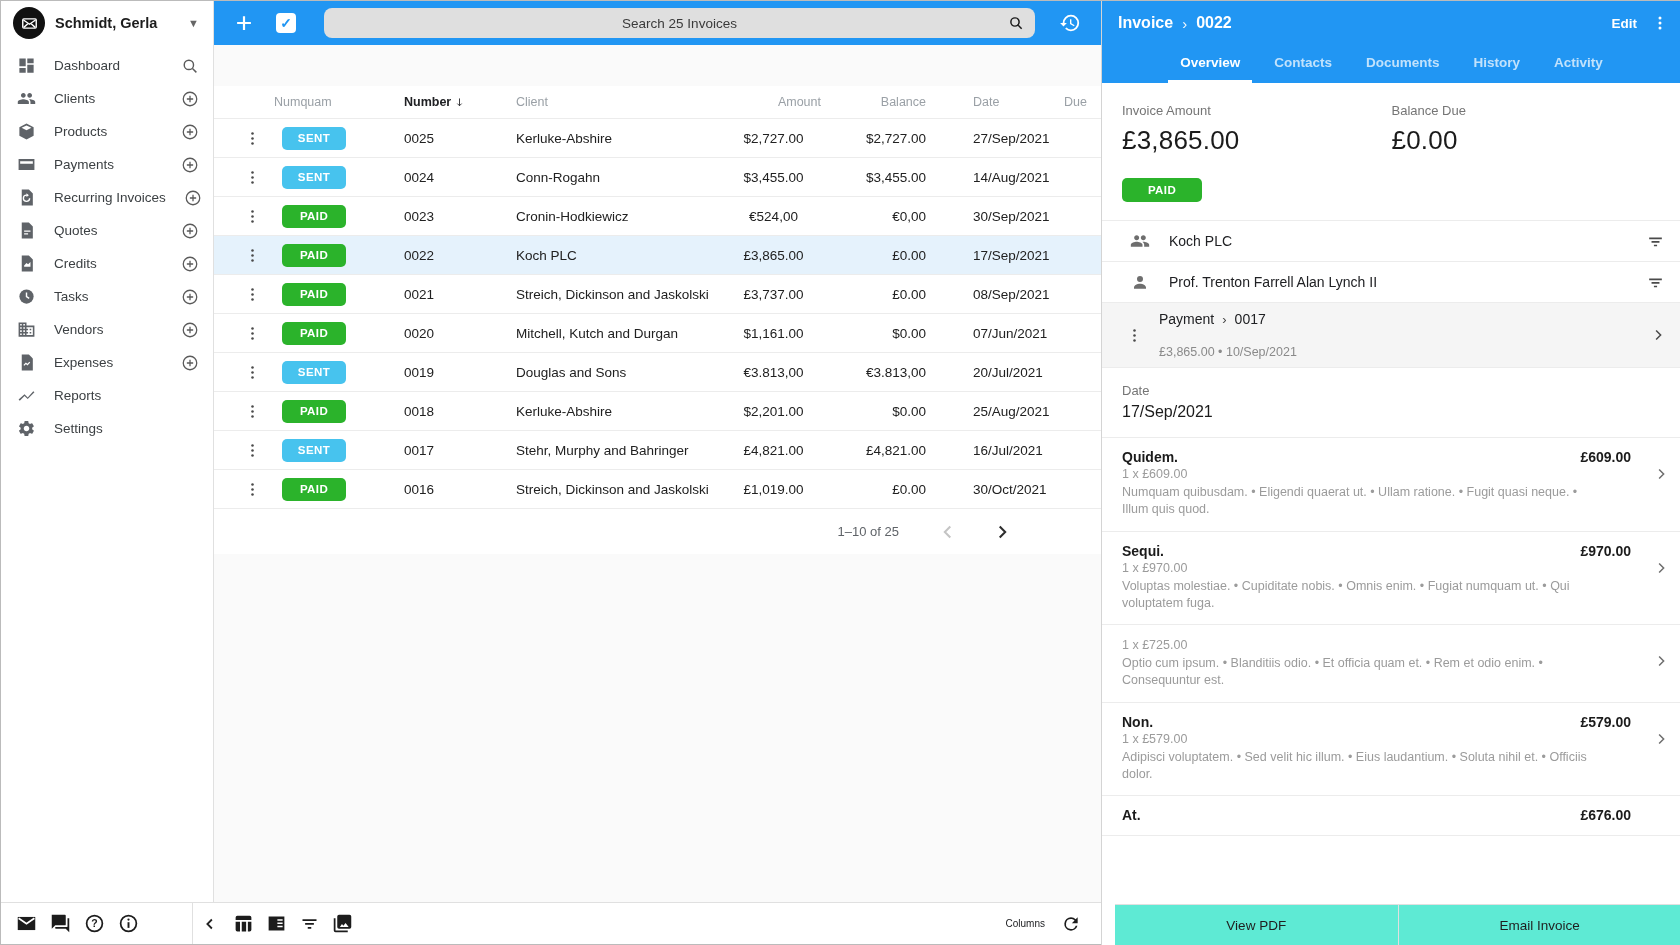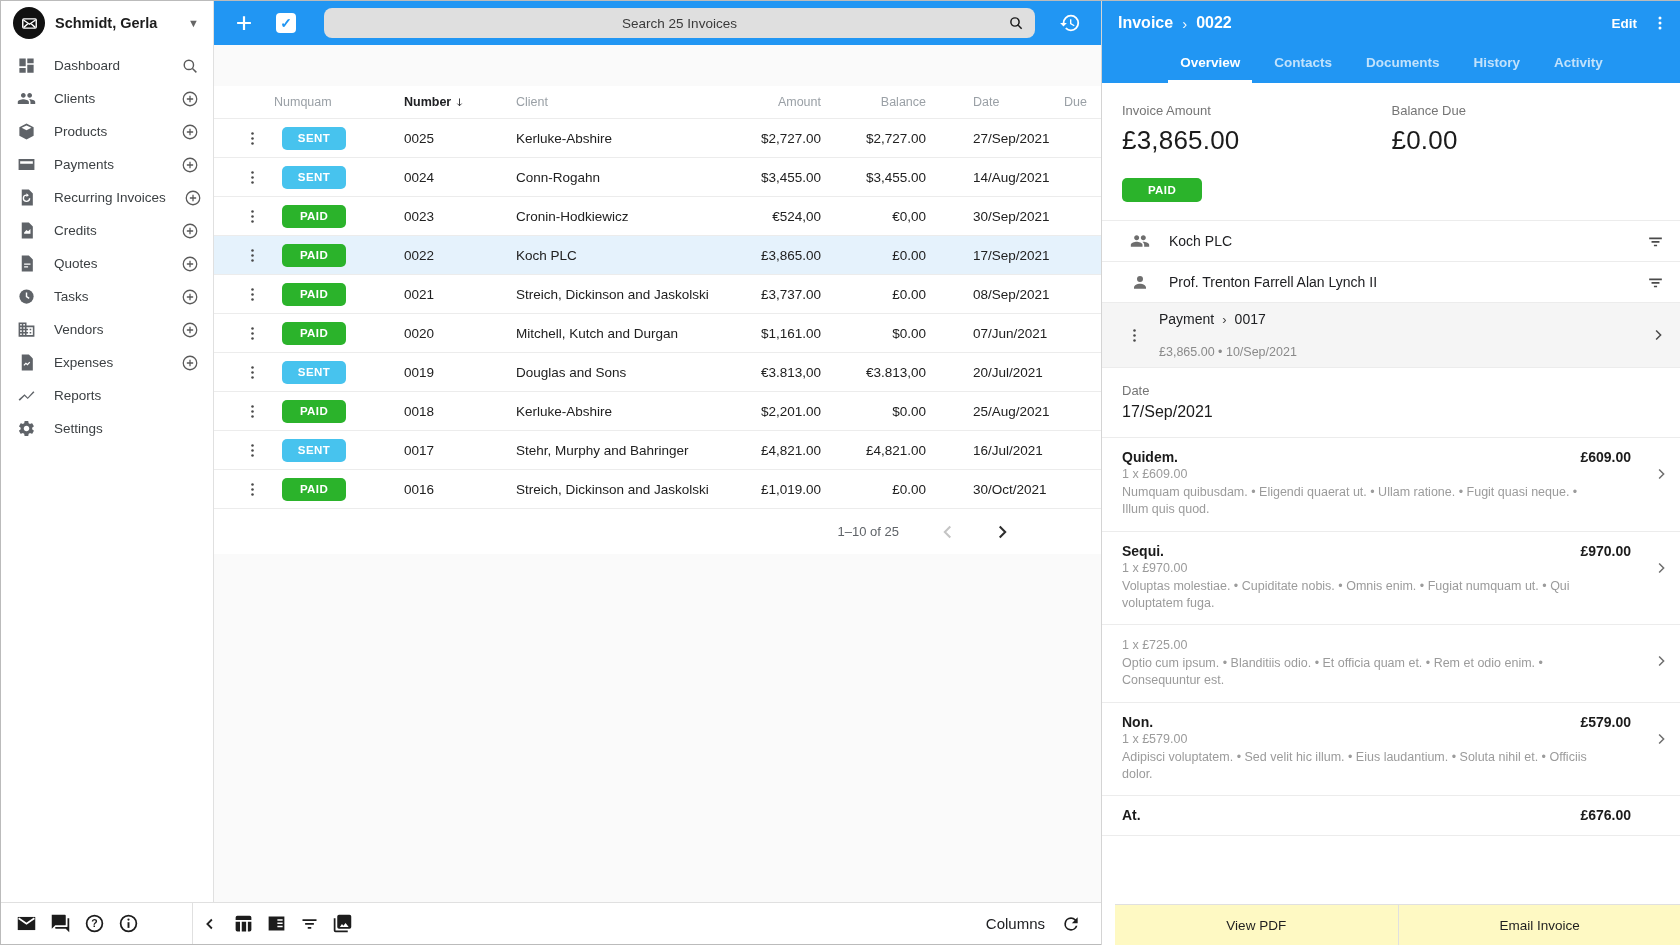--- a/index.html
+++ b/index.html
@@ -51,21 +51,21 @@
   .table-card{background:#fff;margin-top:41px}
   .trow{display:flex;align-items:center;height:39px;border-bottom:1px solid var(--row-border);background:#fff;padding-left:16px;font-size:13.5px}
   .trow.selected{background:var(--sel-row)}
   .thead{height:33px;border-bottom:1px solid var(--row-border);background:#fff}
   .thead .th{font-size:12.5px;color:var(--gray);font-weight:400}
   .thead .th.sorted{color:#202124;font-weight:700;display:flex;align-items:center;gap:2px}
   .cell-kebab{width:44px;display:flex;justify-content:center}
   .cell-status{width:130px}
   .cell-number{width:112px}
   .cell-client{width:210px}
-  .cell-amount{width:95px;text-align:right;justify-content:flex-end}
+  .cell-amount{width:95px;text-align:center;justify-content:flex-end}
   .cell-balance{width:105px;text-align:right;justify-content:flex-end}
   .cell-date{width:135px;padding-left:47px}
   .cell-due{flex:1;text-align:right;padding-right:14px}
   .thead .cell-amount,.thead .cell-balance{display:flex}
   .kebab{width:17px;height:17px;color:#4a4a4a;cursor:pointer}
   .badge{display:inline-flex;align-items:center;justify-content:center;width:64px;height:23px;margin-left:8px;
     border-radius:5px;color:#fff;font-size:11.5px;font-weight:700;letter-spacing:.4px}
   .badge.sent{background:var(--sent)}
   .badge.paid{background:var(--paid)}
   .sort-ic{width:13px;height:13px;color:#202124}
@@ -77,21 +77,21 @@
   .pag-btn.next{color:#2d2d2d}
 
   
   .footer{position:absolute;left:0;bottom:0;width:1100px;height:42px;background:#fff;border-top:1px solid var(--border);display:flex}
   .footer-left{width:192px;border-right:1px solid var(--border);display:flex;align-items:center;gap:13px;padding-left:15px}
   .footer-left .f-icon{width:21px;height:21px;color:#1c1c1c;cursor:pointer}
   .footer-mid{flex:1;display:flex;align-items:center;padding:0 10px 0 2px}
   .footer-mid .f-icon{width:21px;height:21px;color:#1c1c1c;margin:0 6px;cursor:pointer}
   .footer-mid .chev{width:18px;height:18px;color:#222;margin:0 8px 0 6px;cursor:pointer}
   .footer-mid .spacer{flex:1}
-  .columns-btn{font-size:15px;color:#202124;margin-right:16px;cursor:pointer}
+  .columns-btn{font-size:10px;color:#202124;margin-right:16px;cursor:pointer}
   .refresh{width:20px;height:20px;color:#1c1c1c;margin-right:10px;cursor:pointer}
 
   
   .rightpanel{position:absolute;left:1100px;top:0;width:580px;height:945px;background:#fff;border-left:1px solid #d4d4d4;overflow:hidden}
   .rp-header{height:44px;background:var(--blue);display:flex;align-items:center;padding:0 12px 0 16px;color:#fff}
   .rp-title{font-size:16px;font-weight:700;display:flex;align-items:center;gap:9px}
   .rp-title .sep{font-weight:400;font-size:15px;opacity:.95}
   .rp-actions{margin-left:auto;display:flex;align-items:center;gap:14px}
   .edit-btn{font-size:13.5px;font-weight:700;cursor:pointer}
   .rp-kebab{width:18px;height:18px;color:#fff;cursor:pointer}
@@ -126,21 +126,21 @@
   .date-value{font-size:16px;color:#1b1b1b;margin-top:5px}
 
   .line-item{position:relative;padding:11px 20px 12px;border-bottom:1px solid var(--row-border);cursor:pointer}
   .li-head{display:flex;justify-content:space-between;padding-right:30px}
   .li-name{font-size:14px;font-weight:700;color:#1b1b1b}
   .li-price{font-size:14px;font-weight:700;color:#1b1b1b}
   .li-qty{font-size:12.5px;color:#9b9b9b;margin-top:2px}
   .li-desc{font-size:12.5px;color:#9b9b9b;margin-top:3px;line-height:1.38;padding-right:60px}
   .li-chev{position:absolute;right:11px;top:27px;width:18px;height:18px;color:#6e6e6e}
 
-  .detail-footer{position:absolute;left:13px;right:0;bottom:0;height:42px;background:#fef9c3;border-top:1px solid var(--border);display:flex}
+  .detail-footer{position:absolute;left:13px;right:0;bottom:0;height:42px;background:#5eead4;border-top:1px solid var(--border);display:flex}
   .df-btn{flex:1;display:flex;align-items:center;justify-content:center;font-size:13.5px;color:#1f1f1f;cursor:pointer}
   .df-btn + .df-btn{border-left:1px solid var(--border)}
 </style>
 </head>
 <body>
 
 <div class="app">
 
   <div class="sidebar">
     <div class="side-header">
@@ -220,38 +220,38 @@
     <span class="nav-trailing">
             <svg viewBox="0 0 24 24">
               <circle cx="12" cy="12" r="9" fill="none" stroke="currentColor" stroke-width="1.7"></circle>
               <path d="M12 7.8v8.4M7.8 12h8.4" stroke="currentColor" stroke-width="1.7"></path>
             </svg>
           </span>
   </div>
         <div class="nav-item">
     <span class="nav-icon">
             <svg viewBox="0 0 24 24" fill="currentColor" fill-rule="evenodd">
-              <path d="M6 2h9l5 5v15H6V2zm3 12.5 3-3 2 1.6 3-3.1v6H9v-1.5z"></path>
-            </svg>
-          </span>
-    <span class="nav-label">Credits</span>
+              <path d="M6 2h9l5 5v15H6V2zm3 10h8v1.6H9V12zm0 3.5h5v1.6H9v-1.6z"></path>
+            </svg>
+          </span>
+    <span class="nav-label">Quotes</span>
     <span class="nav-trailing">
             <svg viewBox="0 0 24 24">
               <circle cx="12" cy="12" r="9" fill="none" stroke="currentColor" stroke-width="1.7"></circle>
               <path d="M12 7.8v8.4M7.8 12h8.4" stroke="currentColor" stroke-width="1.7"></path>
             </svg>
           </span>
   </div>
         <div class="nav-item">
     <span class="nav-icon">
             <svg viewBox="0 0 24 24" fill="currentColor" fill-rule="evenodd">
-              <path d="M6 2h9l5 5v15H6V2zm3 10h8v1.6H9V12zm0 3.5h5v1.6H9v-1.6z"></path>
-            </svg>
-          </span>
-    <span class="nav-label">Quotes</span>
+              <path d="M6 2h9l5 5v15H6V2zm3 12.5 3-3 2 1.6 3-3.1v6H9v-1.5z"></path>
+            </svg>
+          </span>
+    <span class="nav-label">Credits</span>
     <span class="nav-trailing">
             <svg viewBox="0 0 24 24">
               <circle cx="12" cy="12" r="9" fill="none" stroke="currentColor" stroke-width="1.7"></circle>
               <path d="M12 7.8v8.4M7.8 12h8.4" stroke="currentColor" stroke-width="1.7"></path>
             </svg>
           </span>
   </div>
         <div class="nav-item">
     <span class="nav-icon">
             <svg viewBox="0 0 24 24">

